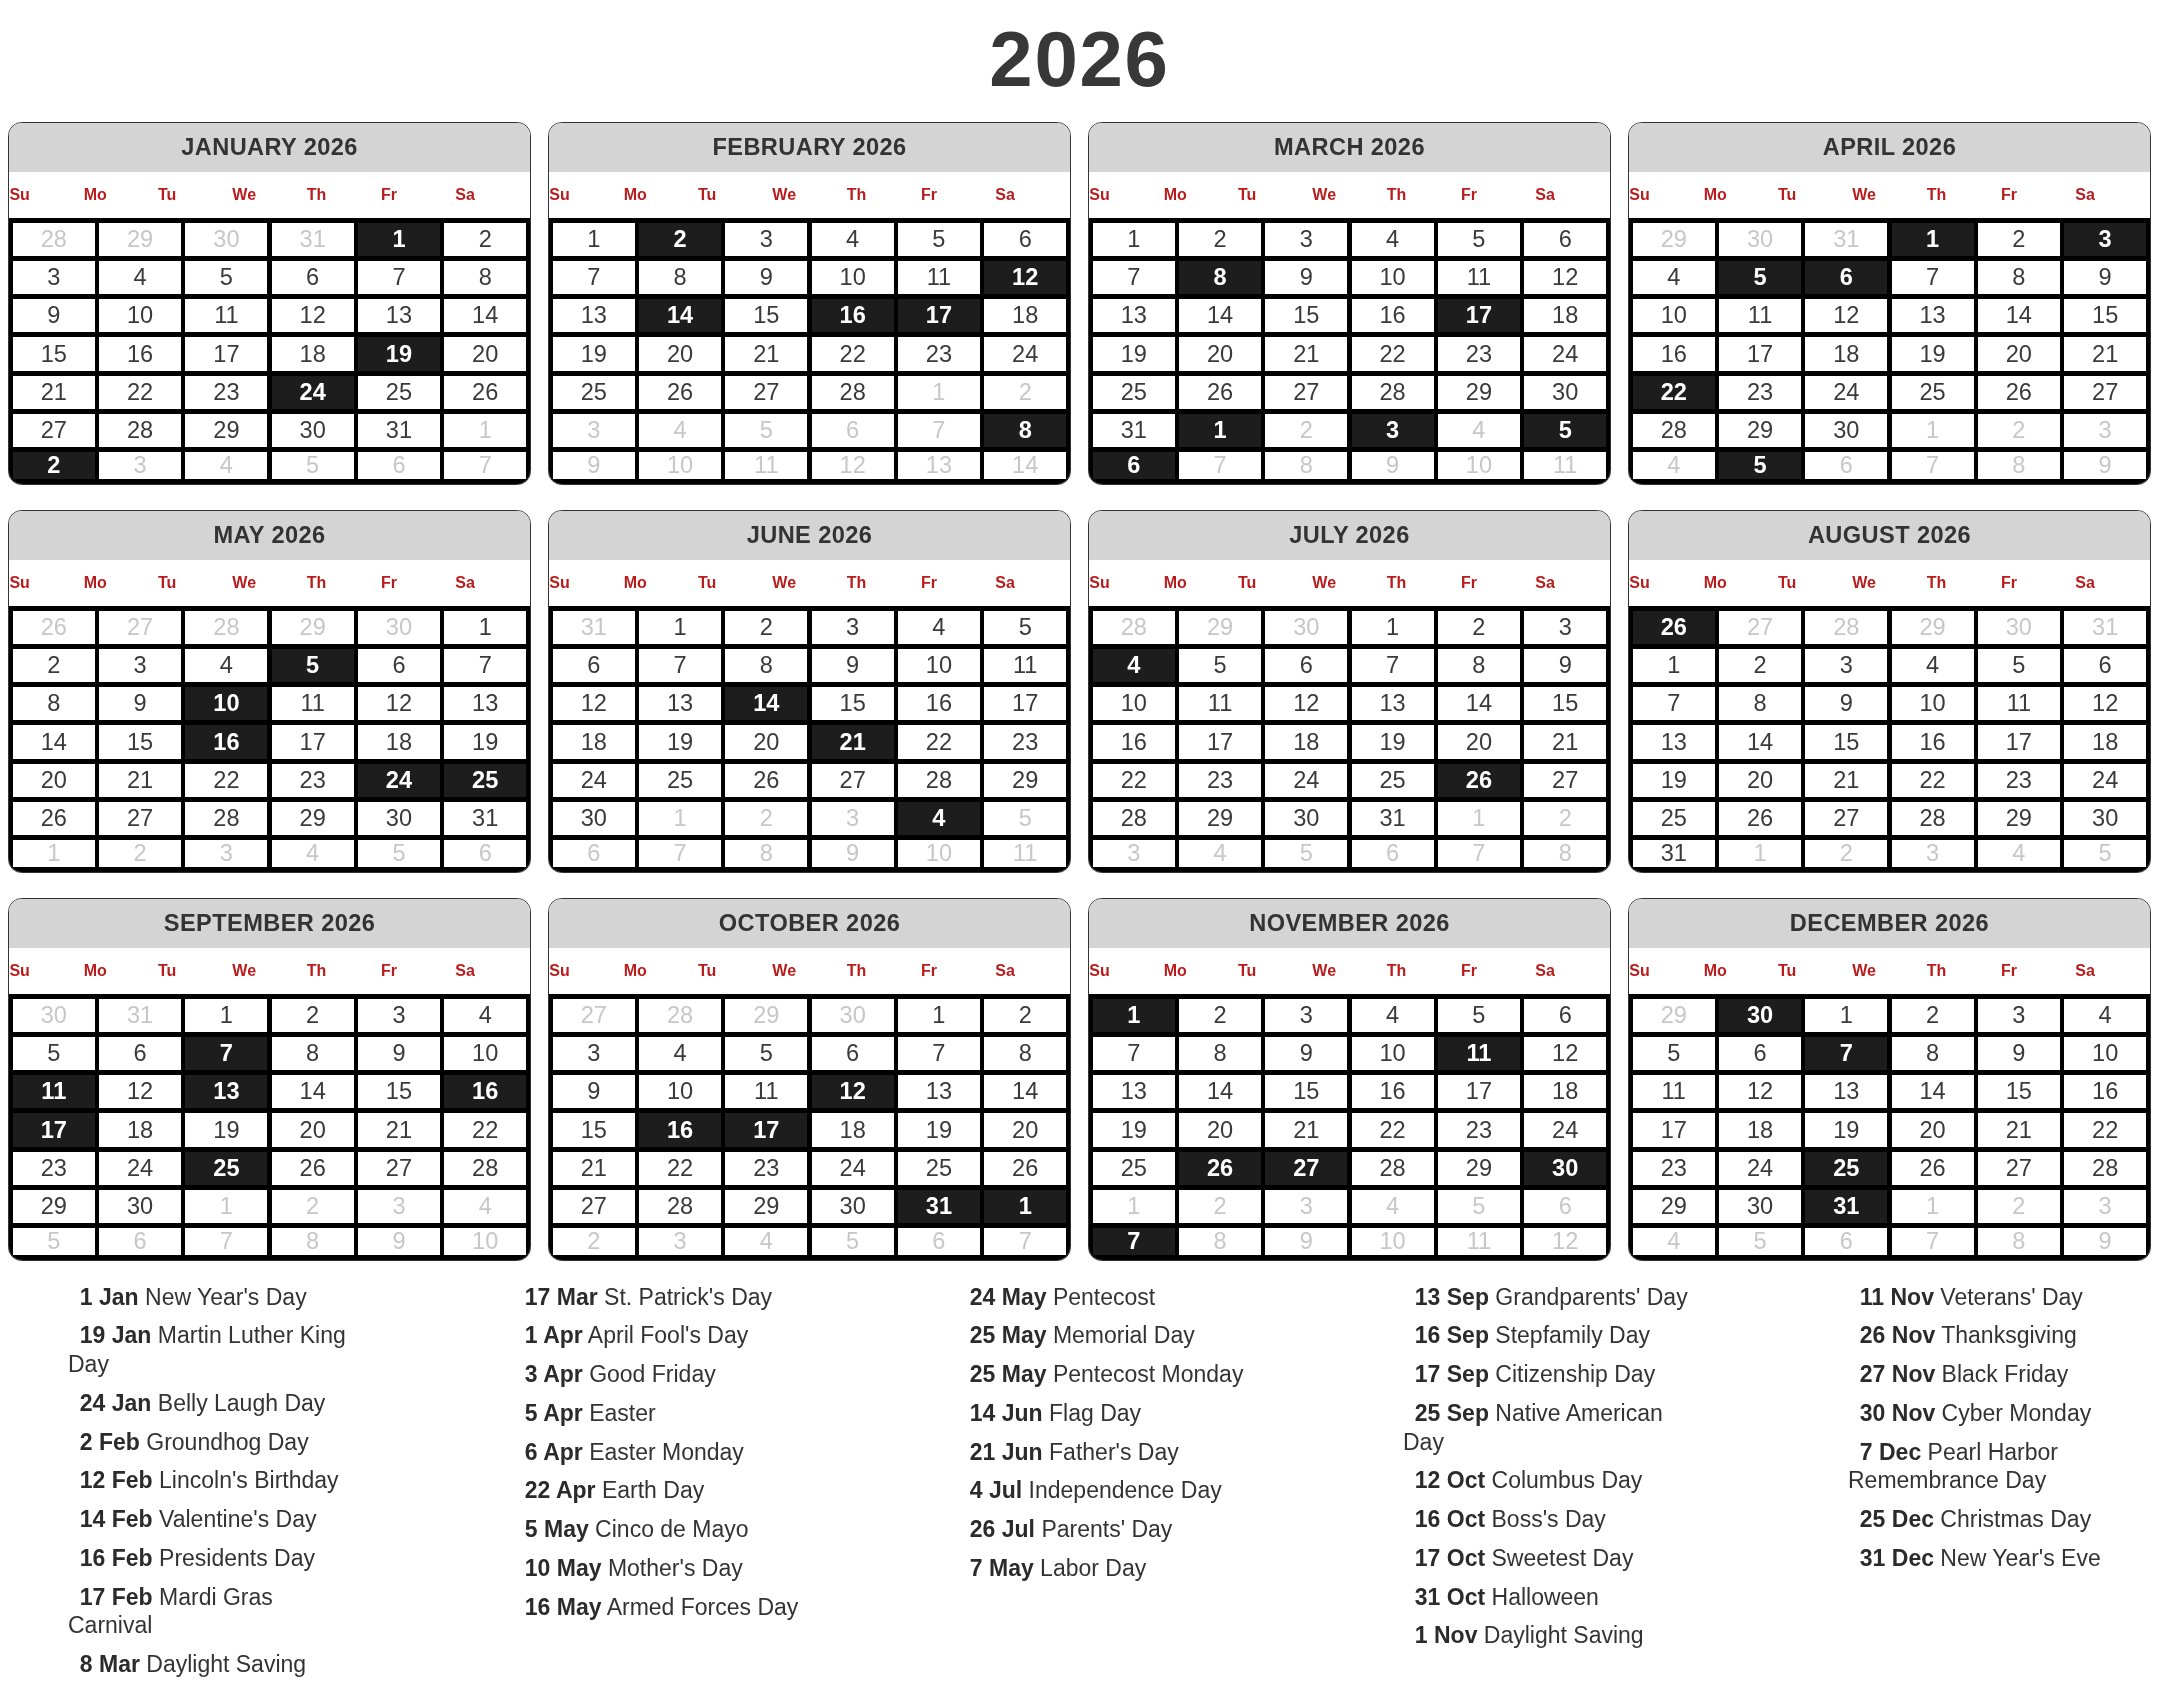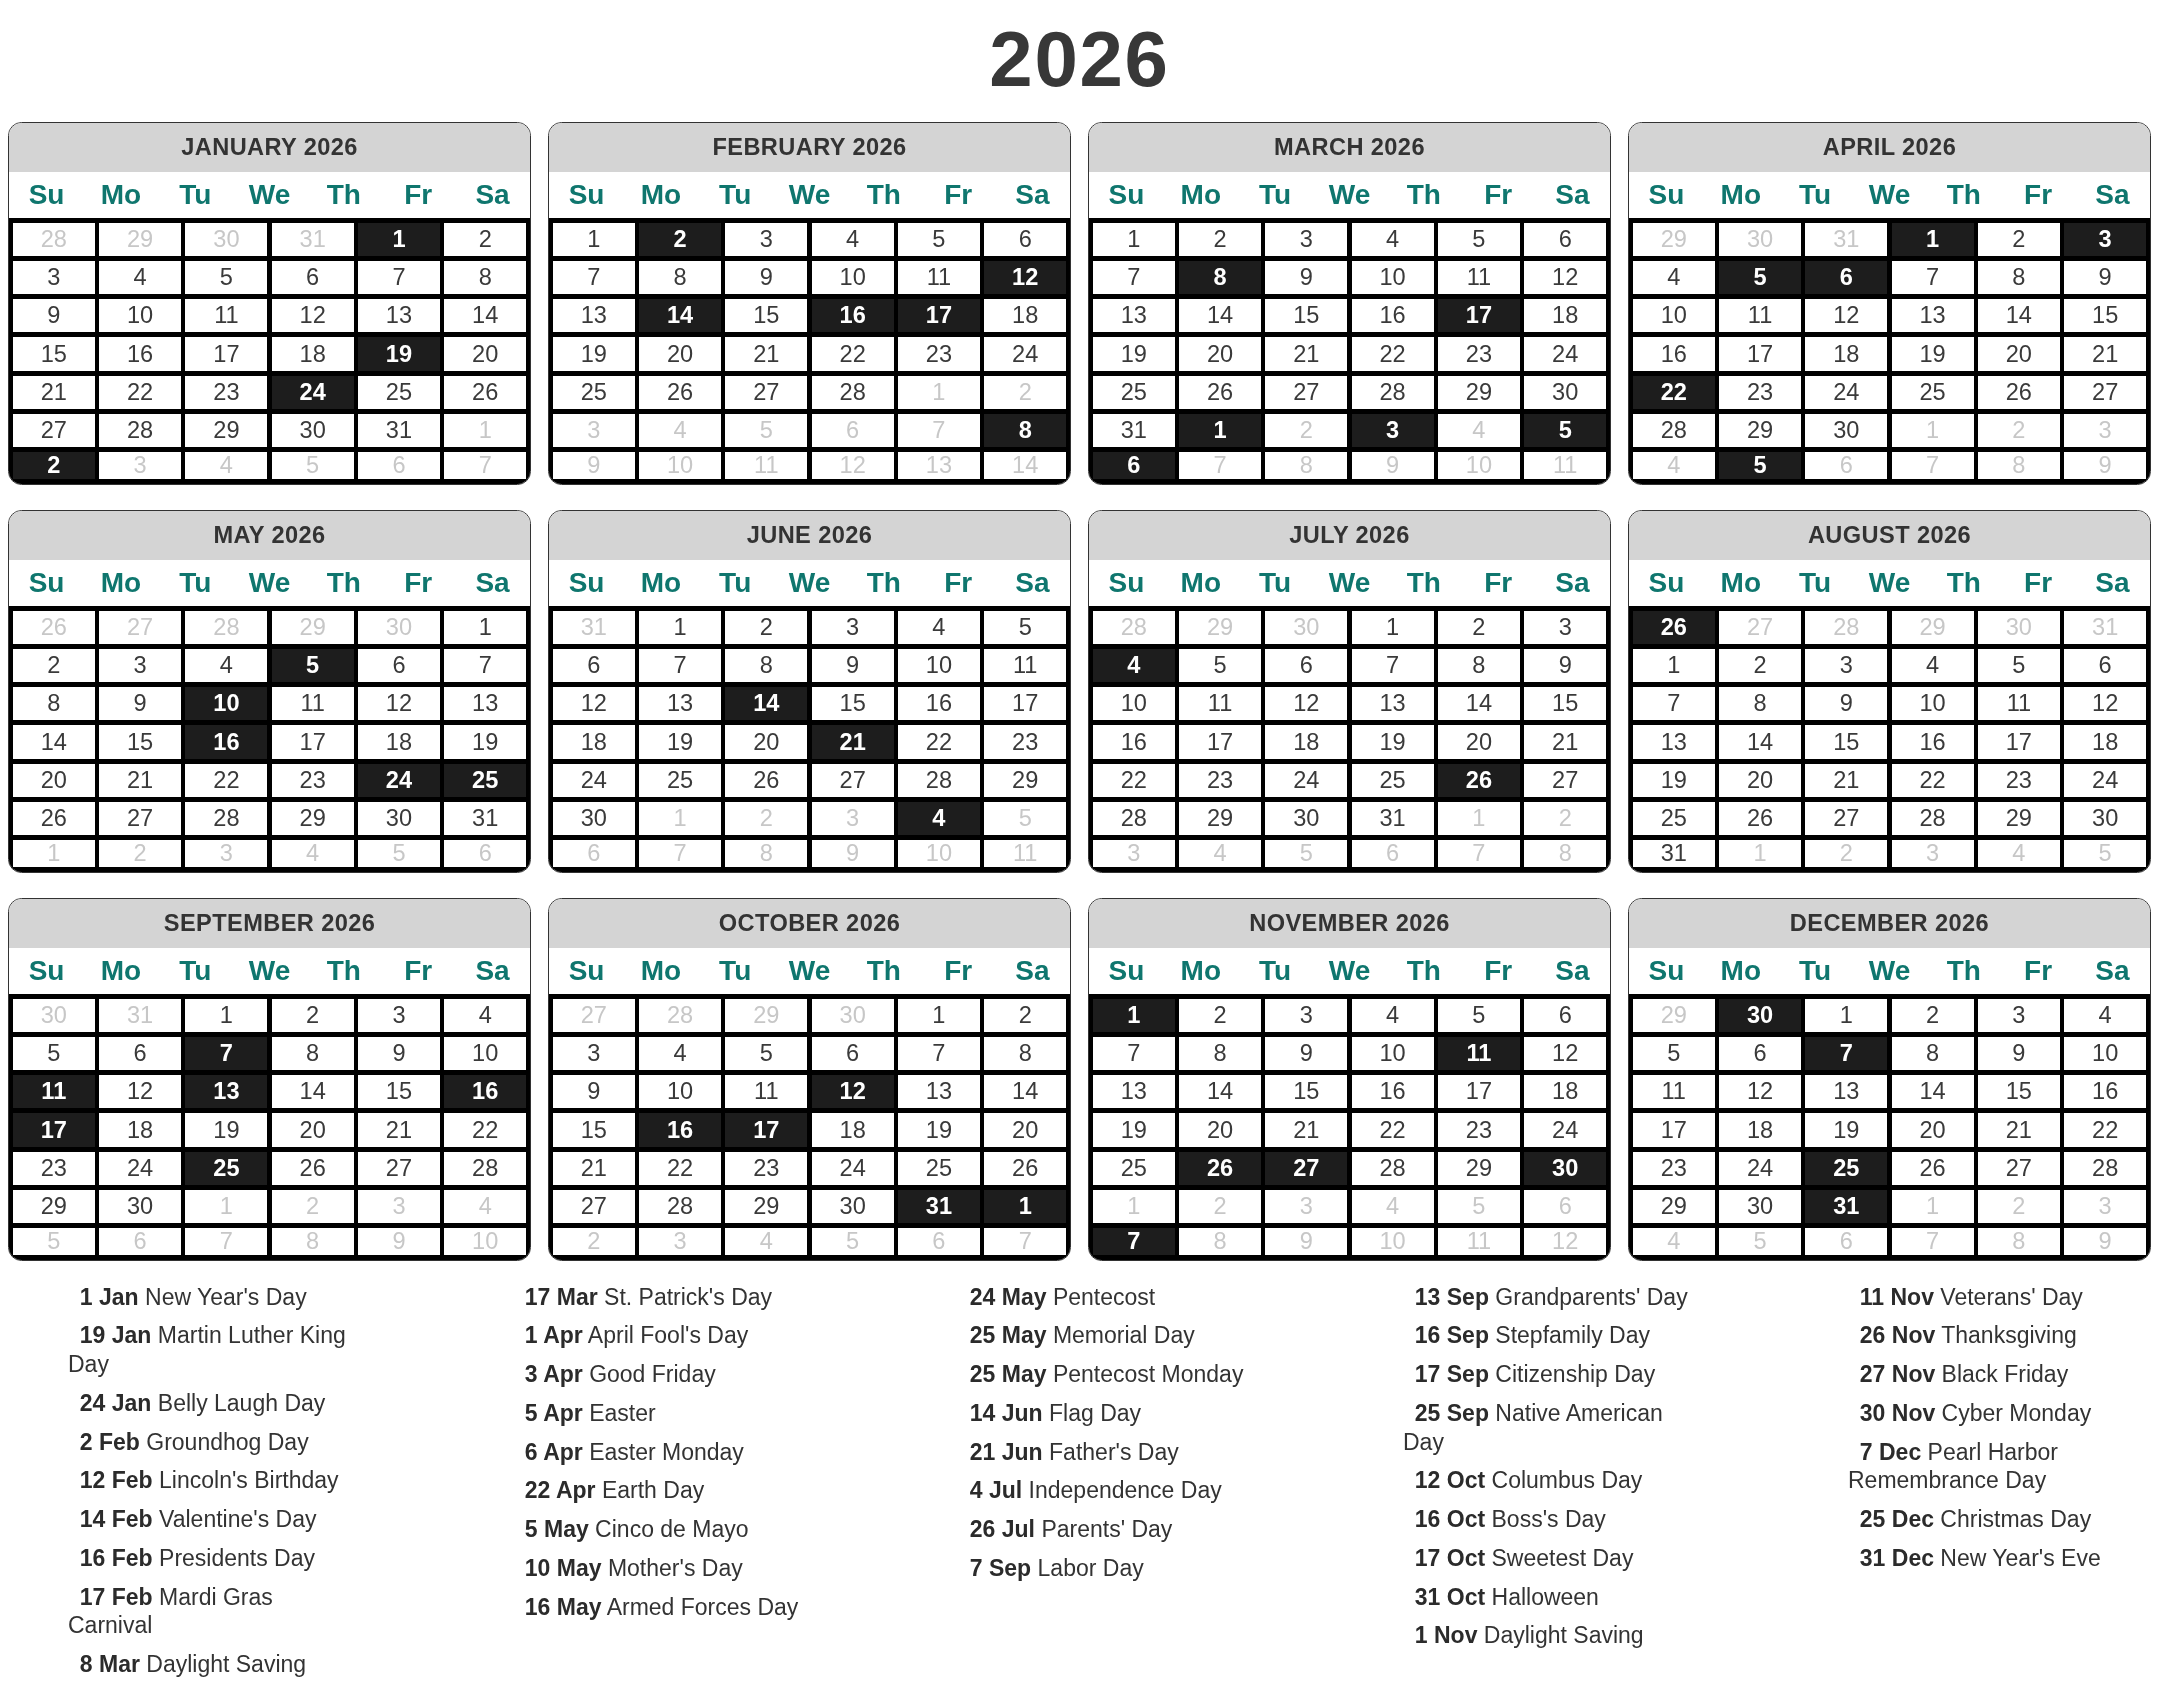--- a/index.html
+++ b/index.html
@@ -46,24 +46,23 @@
     color: #333333;
     letter-spacing: 0.4px;
   }
   .weekdays {
     height: 46px;
     flex: 0 0 46px;
     display: grid;
     grid-template-columns: repeat(7, 1fr);
     align-items: center;
     background: #ffffff;
-    text-align: center;
-    font-size: 28px;
+    font-size: 16px;
     font-weight: 700;
-    color: #0f766e;
+    color: #b91c1c;
   }
   .dates {
     flex: 1;
     display: grid;
     grid-template-columns: repeat(6, 1fr);
     grid-template-rows: repeat(6, 1fr);
     gap: 5px 4.2px;
     background: #000000;
     padding: 5px 3.4px 4.2px 3.4px;
   }
@@ -813,21 +812,21 @@
         <p class="hitem"><b>16 May</b> Armed Forces Day</p>
       </div>
       <div class="hcol">
         <p class="hitem"><b>24 May</b> Pentecost</p>
         <p class="hitem"><b>25 May</b> Memorial Day</p>
         <p class="hitem"><b>25 May</b> Pentecost Monday</p>
         <p class="hitem"><b>14 Jun</b> Flag Day</p>
         <p class="hitem"><b>21 Jun</b> Father's Day</p>
         <p class="hitem"><b>4 Jul</b> Independence Day</p>
         <p class="hitem"><b>26 Jul</b> Parents' Day</p>
-        <p class="hitem"><b>7 Sep</b> Labor Day</p>
+        <p class="hitem"><b>7 May</b> Labor Day</p>
       </div>
       <div class="hcol">
         <p class="hitem"><b>13 Sep</b> Grandparents' Day</p>
         <p class="hitem"><b>16 Sep</b> Stepfamily Day</p>
         <p class="hitem"><b>17 Sep</b> Citizenship Day</p>
         <p class="hitem"><b>25 Sep</b> Native American Day</p>
         <p class="hitem"><b>12 Oct</b> Columbus Day</p>
         <p class="hitem"><b>16 Oct</b> Boss's Day</p>
         <p class="hitem"><b>17 Oct</b> Sweetest Day</p>
         <p class="hitem"><b>31 Oct</b> Halloween</p>

